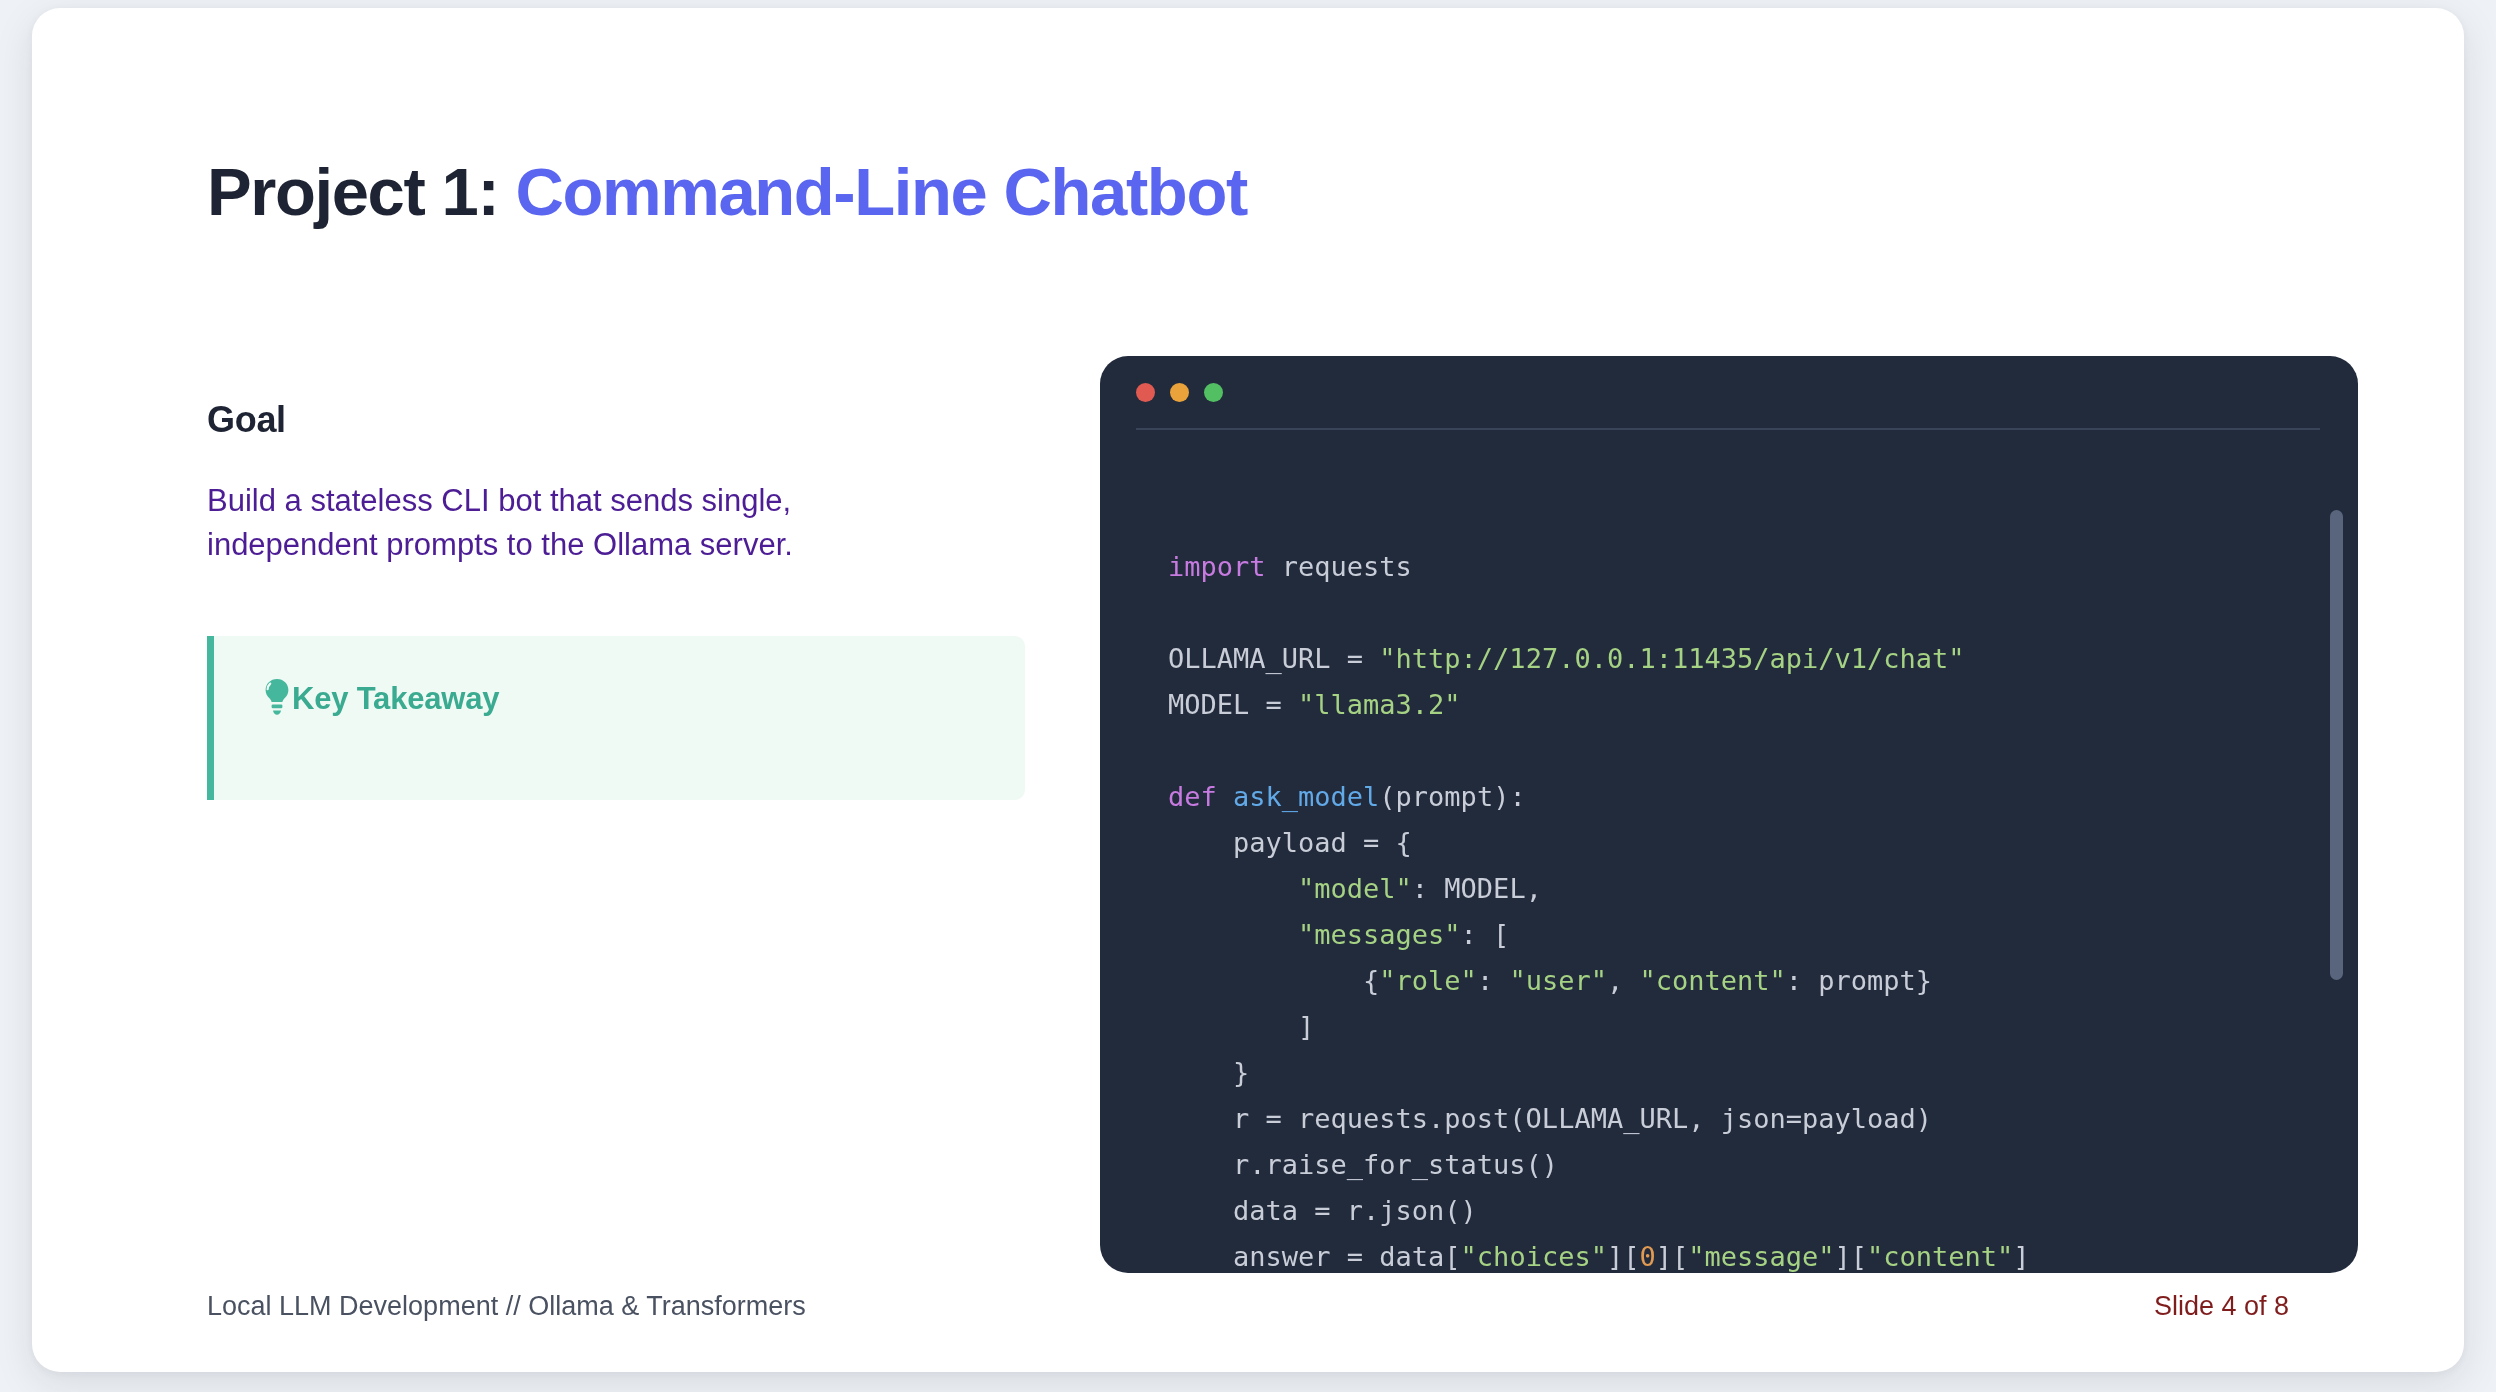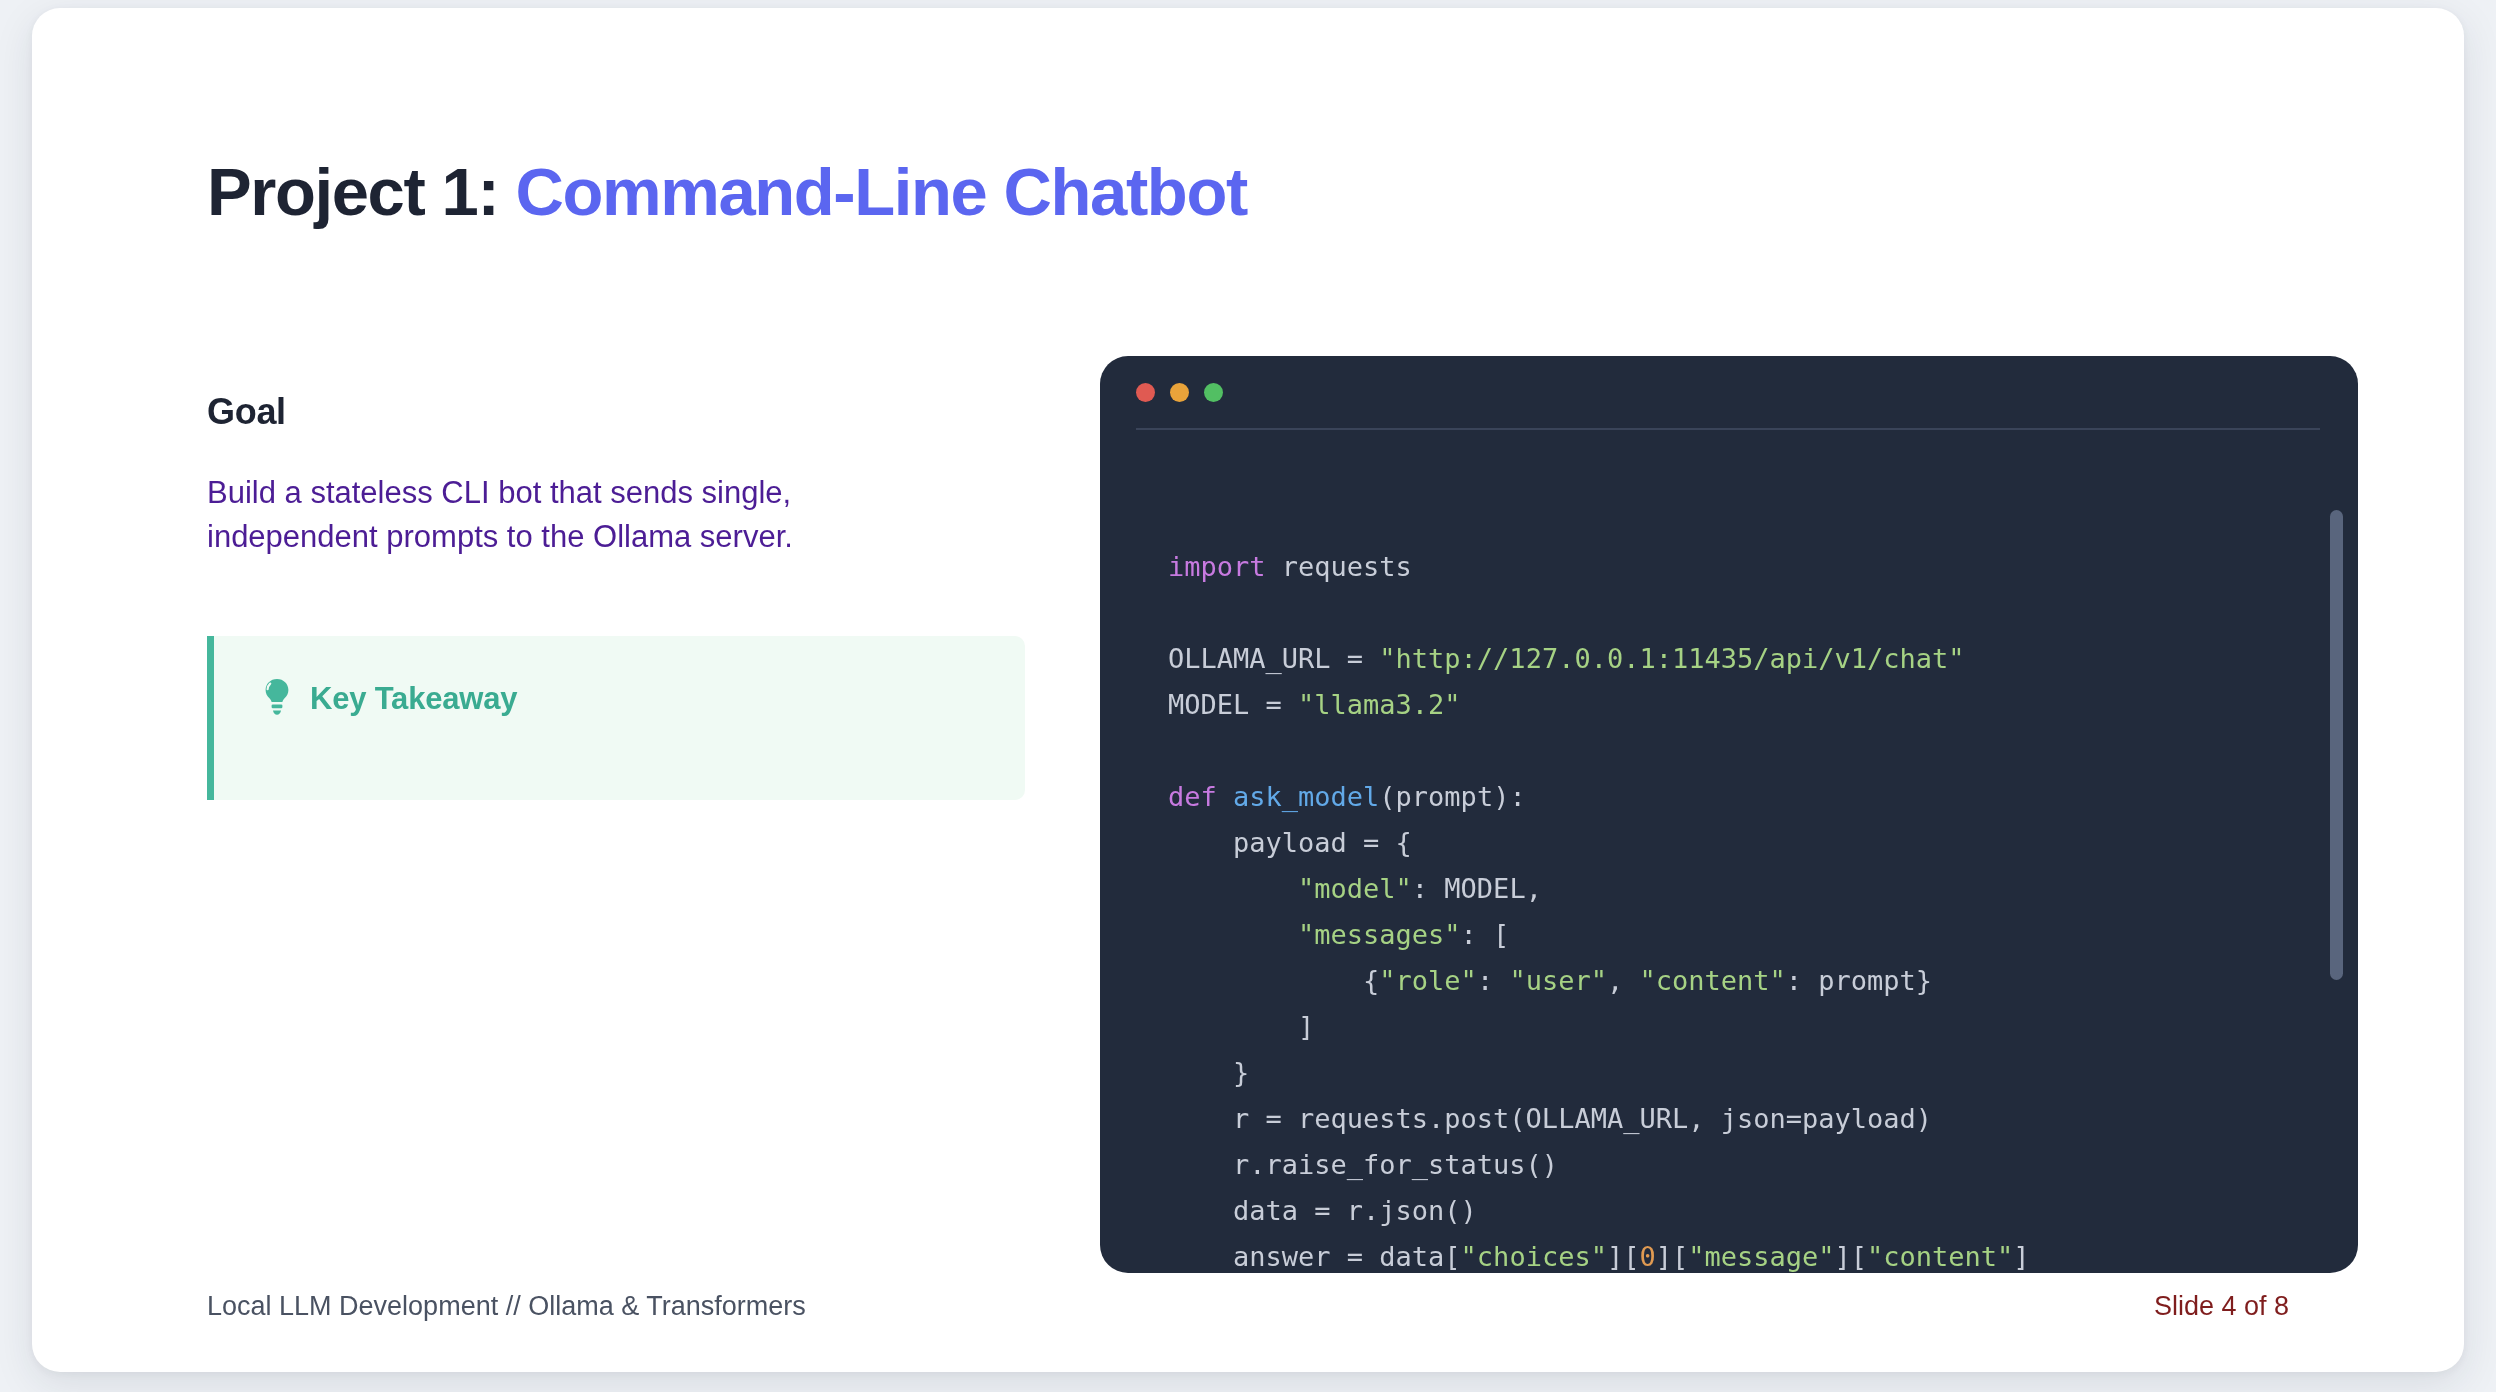--- a/index.html
+++ b/index.html
@@ -45,21 +45,21 @@
     position: absolute;
     left: 175px;
     top: 375px;
     width: 830px;
   }
   .goal-heading {
     font-size: 36px;
     font-weight: bold;
     color: #1e2433;
     letter-spacing: -0.3px;
-    margin: 8px 0 38px 0;
+    margin: 16px 0 38px 0;
   }
   .goal-body {
     font-size: 31px;
     line-height: 1.42;
     color: #4c1d95;
     margin: 0;
     max-width: 720px;
   }
 
   
@@ -70,21 +70,20 @@
     width: 818px;
     box-sizing: border-box;
     background: #f0faf4;
     border-left: 7px solid #45b79c;
     border-radius: 0 10px 10px 0;
     padding: 42px 48px 46px 48px;
   }
   .callout-head {
     display: flex;
     align-items: center;
-    gap: 18px;
     margin-bottom: 34px;
   }
   .bulb-icon { display: block; }
   .callout-title {
     font-size: 31px;
     font-weight: bold;
     color: #3aab91;
     letter-spacing: -0.2px;
   }
   .callout-body {

